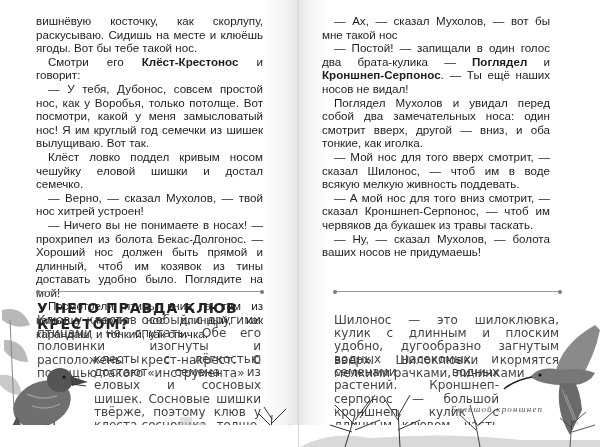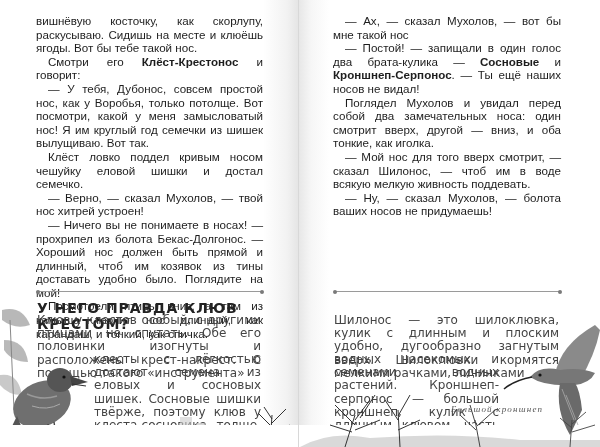--- a/index.html
+++ b/index.html
@@ -3,21 +3,21 @@
 <meta charset="utf-8">
 <style>
   html, body { margin:0; padding:0; }
   body { width:600px; height:447px; overflow:hidden; background:#fff; position:relative; font-family:"Liberation Sans", sans-serif; color:#1d1d1d; }
   .page { position:absolute; top:0; height:425px; overflow:hidden; }
   .page-left { left:0; width:299px; background:linear-gradient(to right,#fff 0%,#fff 88%,#f2f2f2 96%,#e4e4e4 100%); }
   .page-right { left:299px; width:301px; background:linear-gradient(to right,#e7e7e7 0%,#f6f6f6 4%,#fff 10%,#fff 100%); }
   .gutter { position:absolute; left:298px; top:0; width:1px; height:447px; background:#d8d8d8; }
   .story { position:absolute; top:14px; font-size:11.6px; line-height:13.6px; text-align:justify; }
   .page-left .story { left:36px; width:227px; }
-  .page-right .story { left:34px; width:228px; }
+  .page-right .story { left:23px; width:228px; }
   .story p { margin:0; text-indent:12px; }
   .story p.noind { text-indent:0; }
   .story b { font-weight:bold; }
   .divider { position:absolute; top:291px; height:1px; background:#9a9a9a; }
   .page-left .divider { left:38px; width:224px; }
   .page-right .divider { left:36px; width:225px; }
   .divider::before, .divider::after { content:""; position:absolute; top:-1.5px; width:4px; height:4px; border-radius:50%; background:#7a7a7a; }
   .divider::before { left:-2px; } .divider::after { right:-2px; }
   .box-title { position:absolute; top:300px; font-size:14px; font-weight:bold; letter-spacing:0.9px; text-transform:uppercase; color:#222; font-family:"DejaVu Sans", sans-serif; }
   .page-left .box-title { left:37px; }
@@ -81,23 +81,24 @@
     <path d="M110 42 L112 10 M112 22 L98 8 M112 18 L126 4 M111 30 L130 20 M112 14 L104 2" stroke="#333" stroke-width="1" fill="none"></path>
     <path d="M80 42 L84 28 M84 32 L78 22 M84 34 L92 24" stroke="#444" stroke-width="0.8" fill="none"></path>
   </svg>
 </div>
 
 <div class="gutter"></div>
 
 <div class="page page-right">
   <div class="story" id="right-story">
       <p><span>— Ах, — сказал Мухолов, — вот бы мне такой нос</span></p>
-      <p><span>— Постой! — запищали в один голос два брата-кулика — </span><b>Сосновые</b><span> и </span><b>Кроншнеп-Серпонос</b><span>. — Ты ещё наших носов не видал!</span></p>
+      <p><span>— Постой! — запищали в один голос два брата-кулика — </span><b>Поглядел</b><span> и </span><b>Кроншнеп-Серпонос</b><span>. — Ты ещё наших носов не видал!</span></p>
       <p><span>Поглядел Мухолов и увидал перед собой два замечательных носа: один смотрит вверх, другой — вниз, и оба тонкие, как иголка.</span></p>
       <p><span>— Мой нос для того вверх смотрит, — сказал Шилонос, — чтоб им в воде всякую мелкую живность поддевать.</span></p>
+      <p><span>— А мой нос для того вниз смотрит, — сказал Кроншнеп-Серпонос, — чтоб им червяков да букашек из травы таскать.</span></p>
       <p><span>— Ну, — сказал Мухолов, — болота ваших носов не придумаешь!</span></p>
     </div>
 
   <div class="divider"></div>
   <div class="box-text rb1">
       <p>Шилонос — это шилоклювка, кулик с длинным и плоским удобно, дугообразно загнутым вверх. Шилоклювки кормятся мелкими рачками, личинками</p>
     </div>
   <div class="box-text rb2">
       <p>водных насекомых и семенами водных растений. Кроншнеп-серпонос — большой кроншнеп, кулик с длинным клювом, часть которого сильно загнута книзу.</p>
     </div>

